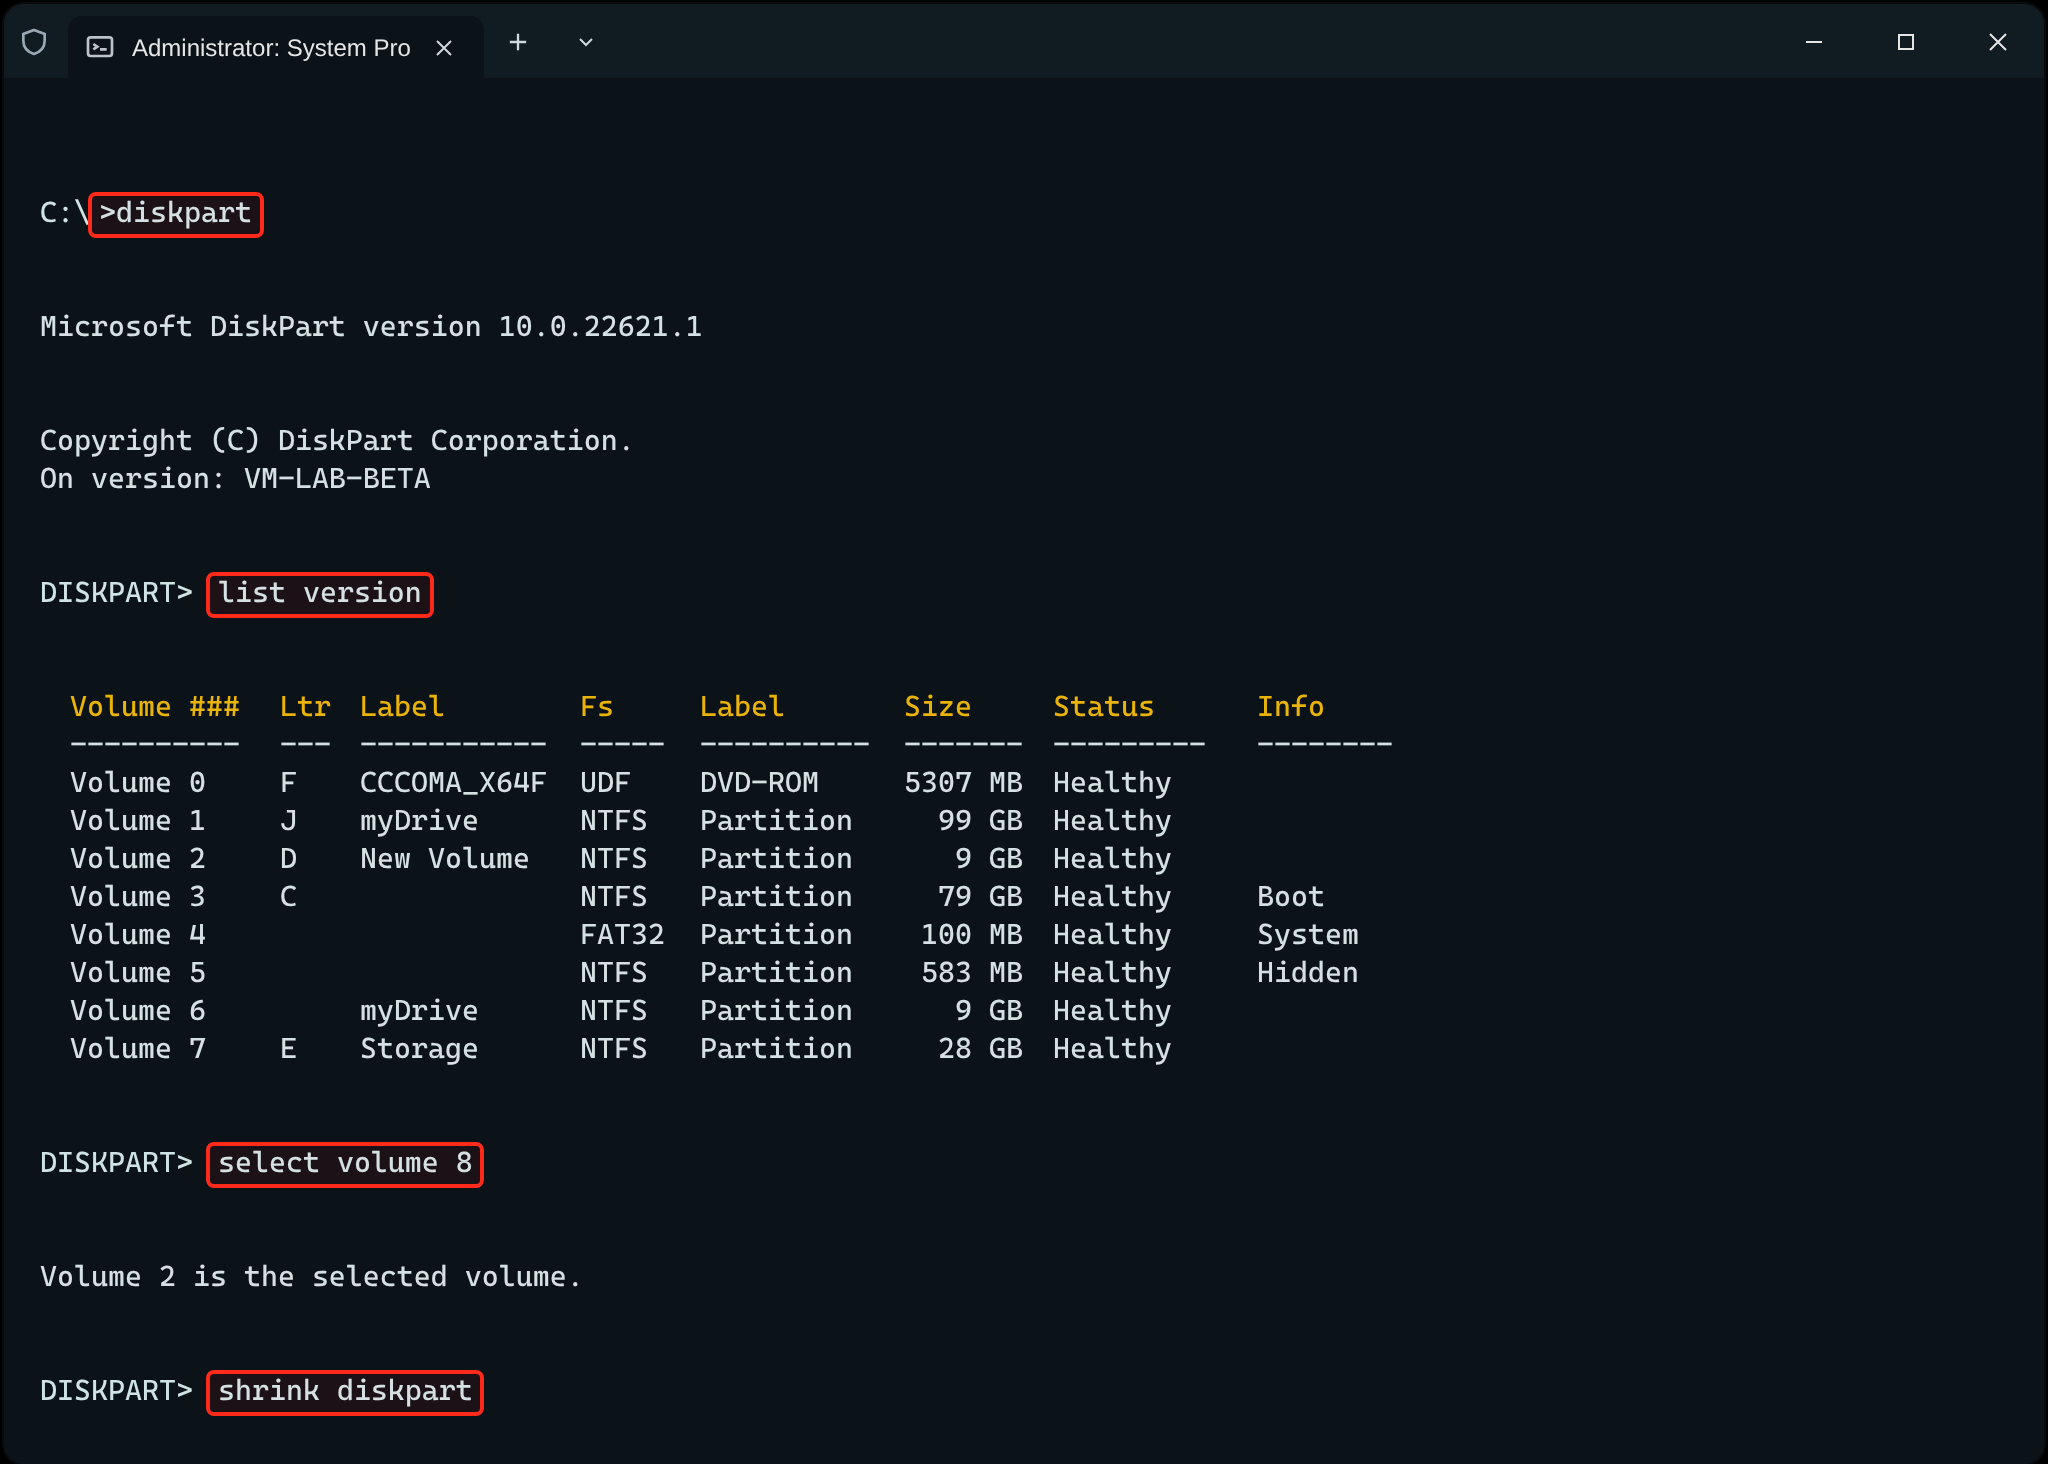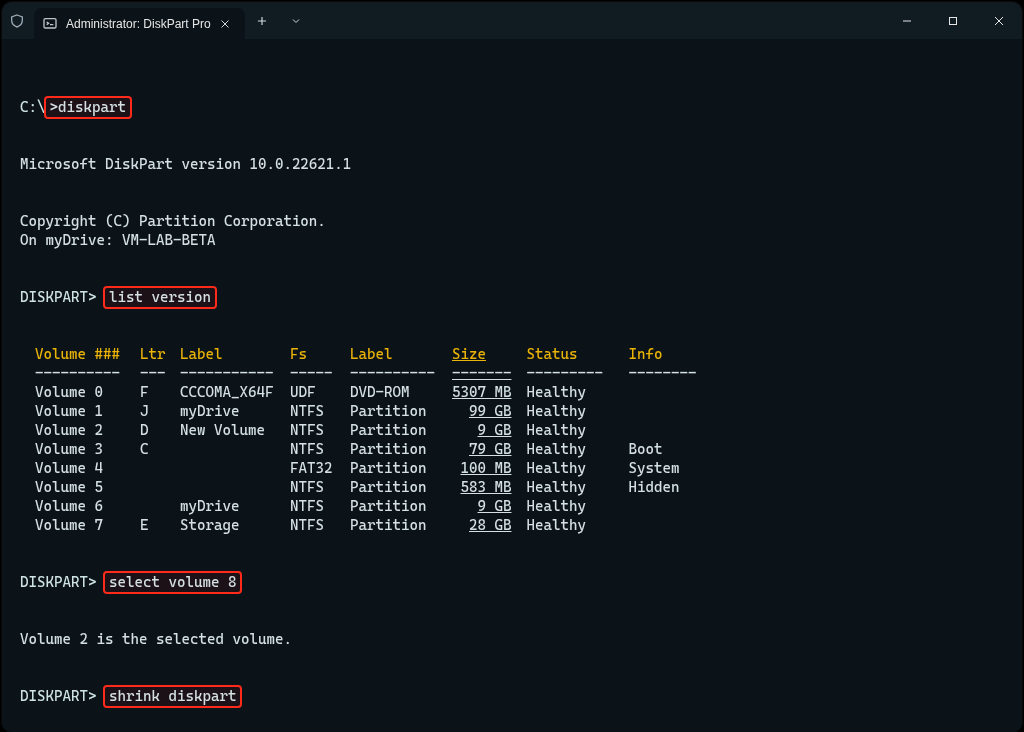--- a/index.html
+++ b/index.html
@@ -47,21 +47,21 @@
     font-family:Consolas,"Cascadia Mono","Courier New",monospace;
     text-align:left;padding:0;padding-right:0;white-space:pre;font-weight:normal;
     height:19px;color:#d4e0e2;font-size:14.5px;
   }
   table.vol th{color:#eab308;}
   .col-num{width:105px;}
   .col-ltr{width:40px;}
   .col-lab{width:110px;}
   .col-fs{width:60px;}
   .col-type{width:102px;}
-  .col-size{width:70px;text-align:right;padding-right:15px!important;text-decoration:underline;}
+  .col-size{width:70px;text-align:right;padding-right:15px!important;}
   .col-stat{width:102px;}
   .col-info{width:70px;}
   .dashes td{color:#d4e0e2;}
   .blank{height:19px;}
 </style>
 </head>
 <body>
 
 <div class="window">
 
@@ -72,21 +72,21 @@
           <path d="M12 3l8 3v5c0 5-3.5 8.5-8 10-4.5-1.5-8-5-8-10V6l8-3z"></path>
         </svg>
       </span>
       <div class="tab">
         <span class="tab-icon">
           <svg viewBox="0 0 24 24" width="16" height="16" fill="none" stroke="#cfd8dc" stroke-width="2">
             <rect x="3" y="4" width="18" height="14" rx="2"></rect>
               <path d="M7 9l3 2-3 2M12 13h5"></path>
           </svg>
         </span>
-        <span class="tab-title">Administrator: DiskPart Pro</span>
+        <span class="tab-title">Administrator: System Pro</span>
         <span class="tab-close">
           <svg viewBox="0 0 24 24" width="12" height="12" stroke="#cfd8dc" stroke-width="2">
               <path d="M5 5l14 14M19 5L5 19"></path>
             </svg>
         </span>
       </div>
       <div class="plus-btn">
         <svg viewBox="0 0 24 24" width="14" height="14" stroke="#cfd8dc" stroke-width="2">
             <path d="M12 5v14M5 12h14"></path>
           </svg>
@@ -114,22 +114,22 @@
           </svg>
       </div>
     </div>
   </div>
 
   <div class="terminal">
 <div class="blank"></div><span class="prompt">C:\</span><span class="hl">&gt;diskpart</span>
 <div class="blank"></div>
 <span>Microsoft DiskPart version 10.0.22621.1</span>
 <div class="blank"></div>
-<span>Copyright (C) Partition Corporation.</span>
-<span>On myDrive: VM-LAB-BETA</span>
+<span>Copyright (C) DiskPart Corporation.</span>
+<span>On version: VM-LAB-BETA</span>
 <div class="blank"></div>
 <span class="prompt">DISKPART&gt;</span> <span class="hl">list version</span>
 <div class="blank"></div>
 <table class="vol">
 <tbody><tr>
   <th class="col-num">Volume ###</th>
   <th class="col-ltr">Ltr</th>
   <th class="col-lab">Label</th>
   <th class="col-fs">Fs</th>
   <th class="col-type">Label</th>

